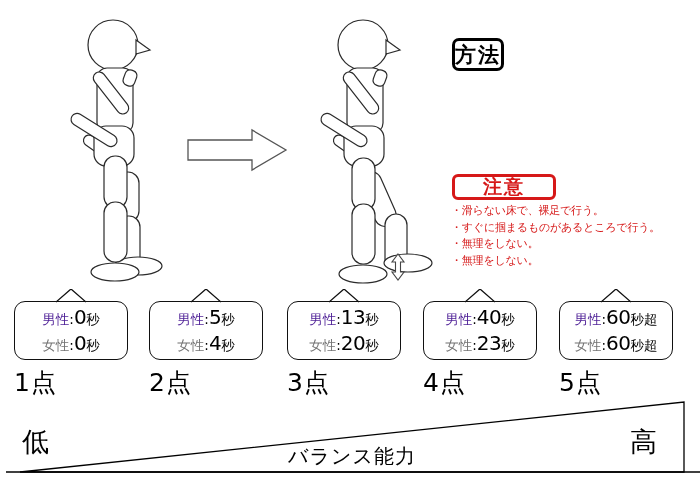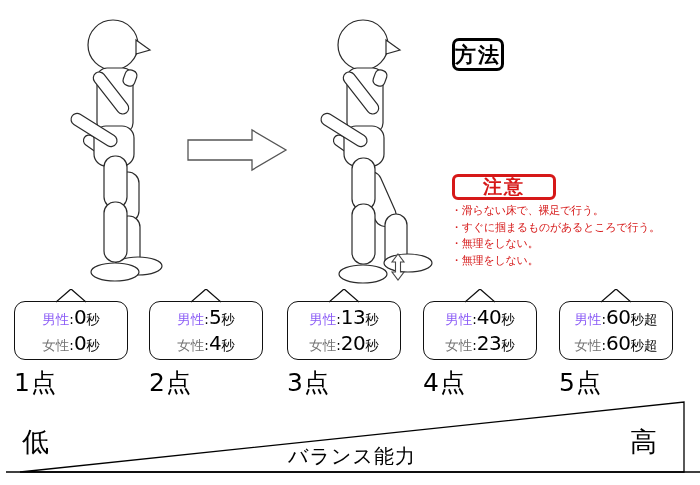--- a/index.html
+++ b/index.html
@@ -95,21 +95,21 @@
     height: 14px;
   }
   .bubble-row {
     display: flex;
     align-items: baseline;
     justify-content: center;
     height: 26px;
     white-space: nowrap;
   }
   .lbl { font-size: 13.5px; }
-  .lbl-male { color: #8b5cf6; }
+  .lbl-male { color: #4c1d95; }
   .lbl-female { color: #737373; }
   .colon { font-size: 13.5px; color: #000000; }
   .val { font-size: 20px; color: #000000; letter-spacing: -0.5px; }
   .unit { font-size: 13.5px; color: #000000; }
 
   .score-label {
     position: absolute;
     top: 77px;
     width: 114px;
     text-align: left;

